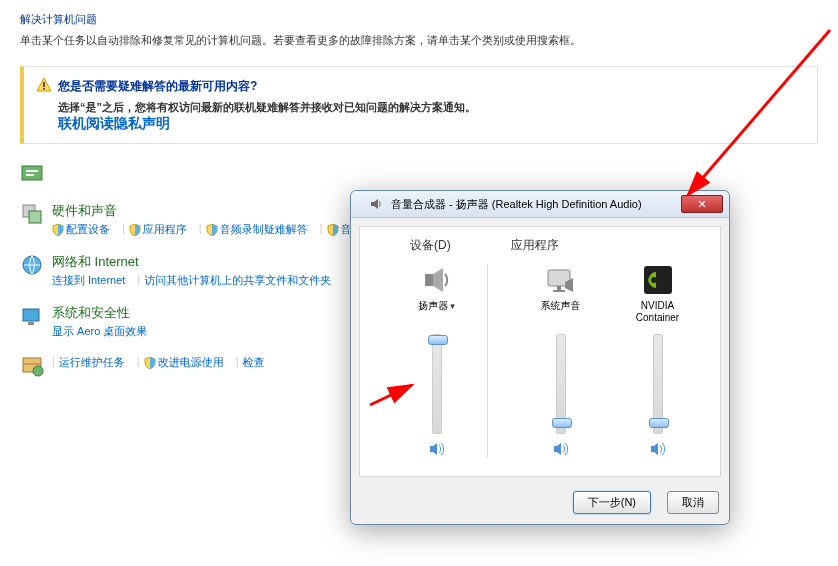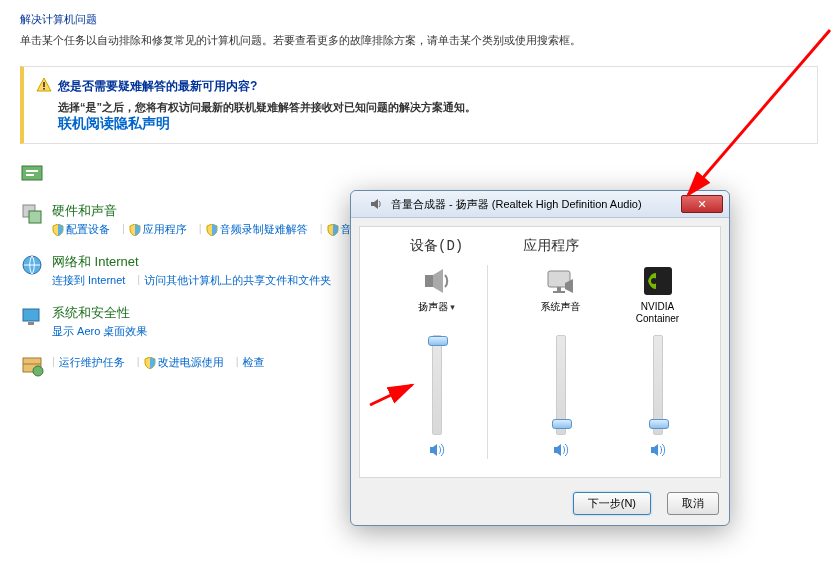--- a/index.html
+++ b/index.html
@@ -124,23 +124,22 @@
       border: 1px solid #d8d8d8;
       padding: 10px 36px 18px 50px;
       min-height: 230px;
     }
     .group-headers {
       display: flex;
       gap: 60px;
       margin-bottom: 10px;
     }
     .group-headers span {
-      font-size: 14px;
+      font-size: 12px;
       color: #333;
-      font-family: Liberation Mono, monospace;
     }
     .mixer-row {
       display: flex;
       gap: 44px;
     }
     .mixer-item {
       width: 70px;
       text-align: center;
     }
     .mixer-icon {

